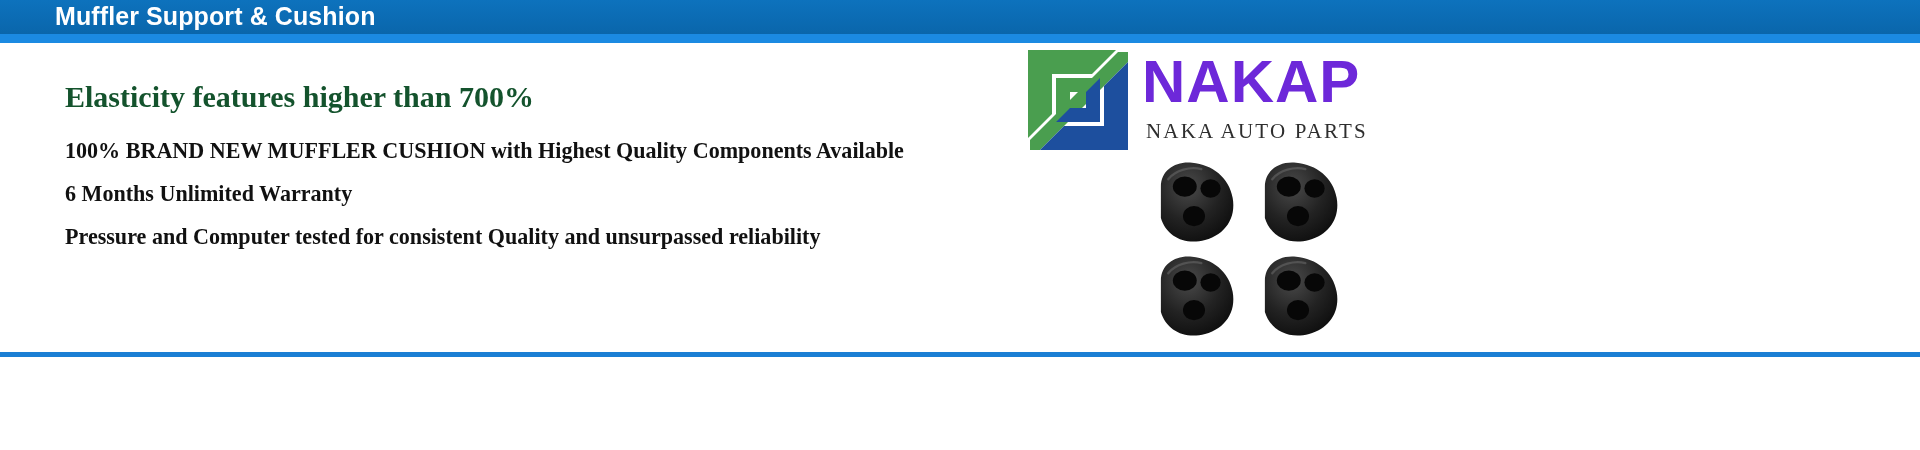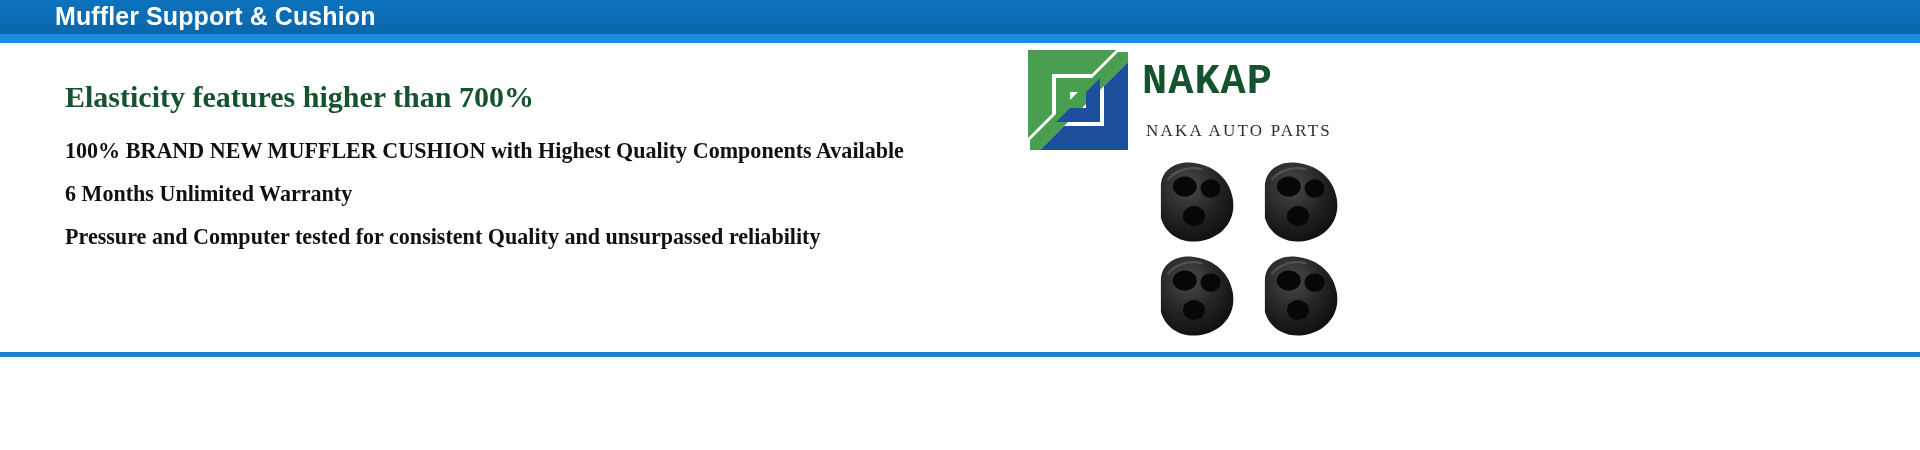--- a/index.html
+++ b/index.html
@@ -88,31 +88,31 @@
     width: 112px;
     height: 112px;
   }
   .wordmark {
     position: absolute;
     left: 120px;
     top: 2px;
     width: 280px;
   }
   .wordmark-main {
-    font-family: Liberation Mono, monospace;
-    font-weight: bold;
-    font-size: 42px;
+    font-family: Liberation Sans, sans-serif;
+    font-weight: bold;
+    font-size: 60px;
     line-height: 72px;
-    color: #14532d;
+    color: #6d28d9;
     letter-spacing: 1px;
     white-space: nowrap;
   }
   .wordmark-sub {
     font-family: "Liberation Serif", serif;
-    font-size: 17px;
+    font-size: 21px;
     line-height: 26px;
     color: #2e2e2e;
     letter-spacing: 2.2px;
     white-space: nowrap;
     padding-left: 4px;
   }
 
   
   .product-photo {
     position: absolute;

